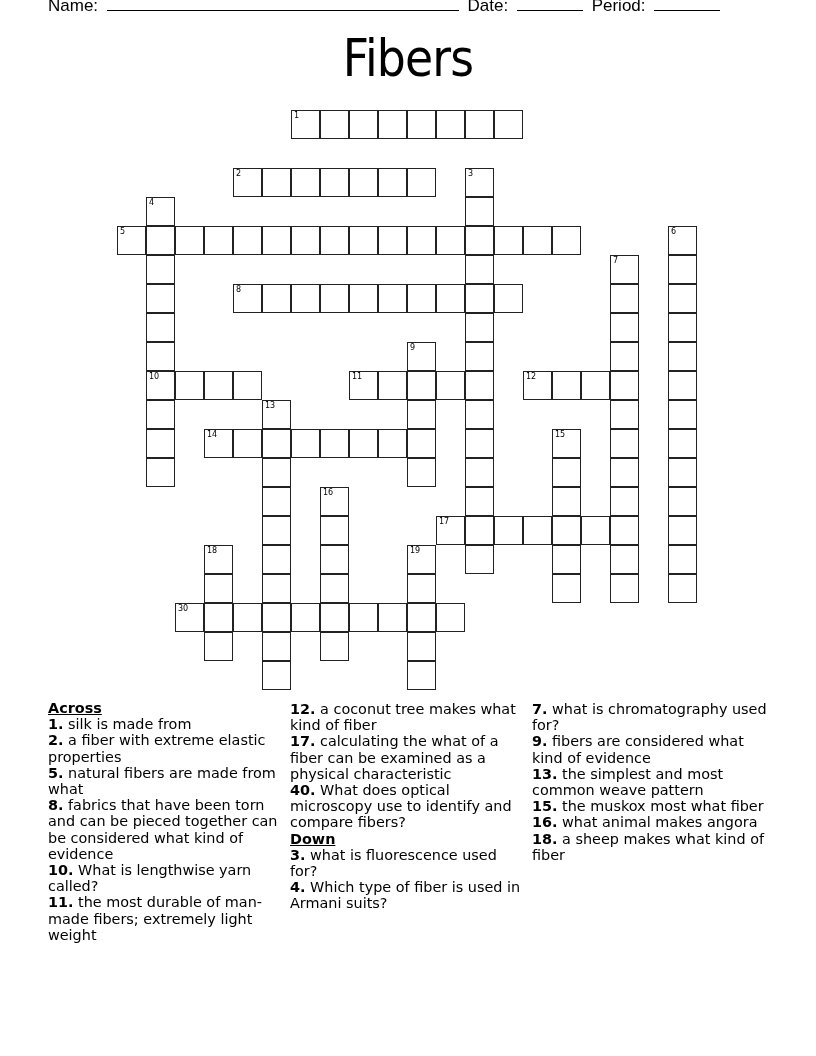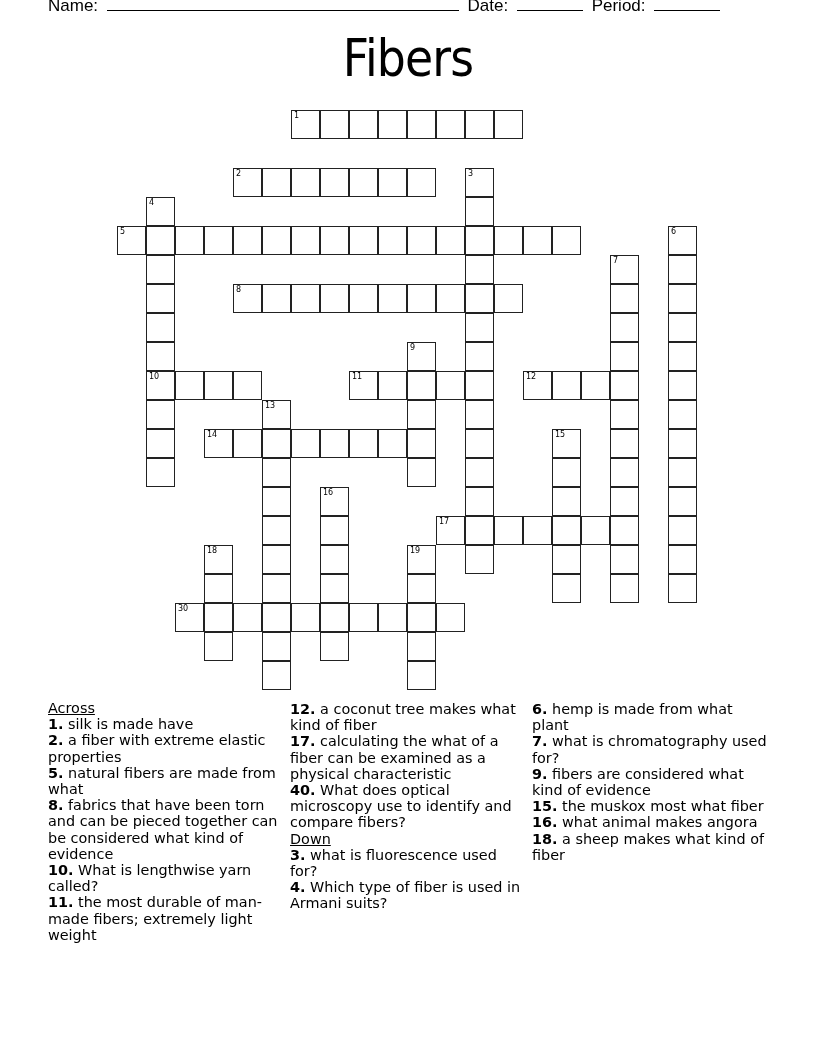--- a/index.html
+++ b/index.html
@@ -8,21 +8,21 @@
   .header span { margin-right:4px; }
   .blank { display:inline-block; border-bottom:1px solid #000; height:14px; vertical-align:baseline; margin-right:16px; }
   .title { position:absolute; top:28px; left:0; width:816px; text-align:center; font-family:"DejaVu Sans", sans-serif; font-size:52px; font-weight:normal; letter-spacing:-1px; transform:scaleX(0.88); }
   .grid { position:absolute; left:0; top:0; }
   .cell { position:absolute; width:29px; height:29px; box-sizing:border-box; border:1.5px solid #222; background:#fff; }
   .num { position:absolute; left:2px; top:0px; font-size:8px; font-family:"DejaVu Sans", sans-serif; line-height:10px; }
   .clues { position:absolute; top:700px; font-size:14.4px; line-height:16.2px; font-family:"DejaVu Sans", sans-serif; }
   .col1 { left:48px; width:235px; }
   .col2 { left:290px; width:235px; }
   .col3 { left:532px; width:235px; }
-  .clue-head { font-weight:normal; text-decoration:underline; display:block; }
+  .clue-head { font-weight:bold; text-decoration:underline; display:block; }
   .clue { display:block; }
   .clue b { font-weight:bold; }
 </style>
 </head>
 <body>
 
 <div class="header">
   <span>Name:</span>
   <span class="blank" style="width:352px;"></span>
   <span>Date:</span>
@@ -219,37 +219,37 @@
     </div>
     <div class="cell" style="left: 233px; top: 603px;"></div>
     <div class="cell" style="left: 291px; top: 603px;"></div>
     <div class="cell" style="left: 349px; top: 603px;"></div>
     <div class="cell" style="left: 378px; top: 603px;"></div>
     <div class="cell" style="left: 436px; top: 603px;"></div>
   </div>
 
 <div class="clues col1">
   <span class="clue-head">Across</span>
-  <span class="clue"><b>1.</b><span> silk is made have</span></span>
+  <span class="clue"><b>1.</b><span> silk is made from</span></span>
   <span class="clue"><b>2.</b><span> a fiber with extreme elastic properties</span></span>
   <span class="clue"><b>5.</b><span> natural fibers are made from what</span></span>
   <span class="clue"><b>8.</b><span> fabrics that have been torn and can be pieced together can be considered what kind of evidence</span></span>
   <span class="clue"><b>10.</b><span> What is lengthwise yarn called?</span></span>
   <span class="clue"><b>11.</b><span> the most durable of man-made fibers; extremely light weight</span></span>
 </div>
 
 <div class="clues col2" style="top:701px;">
   <span class="clue"><b>12.</b><span> a coconut tree makes what kind of fiber</span></span>
   <span class="clue"><b>17.</b><span> calculating the what of a fiber can be examined as a physical characteristic</span></span>
   <span class="clue"><b>40.</b><span> What does optical microscopy use to identify and compare fibers?</span></span>
   <span class="clue-head">Down</span>
   <span class="clue"><b>3.</b><span> what is fluorescence used for?</span></span>
   <span class="clue"><b>4.</b><span> Which type of fiber is used in Armani suits?</span></span>
 </div>
 
 <div class="clues col3" style="top:701px;">
-  <span class="clue"><b>6.</b><span> hemp is made from what plant</span></span>
   <span class="clue"><b>7.</b><span> what is chromatography used for?</span></span>
   <span class="clue"><b>9.</b><span> fibers are considered what kind of evidence</span></span>
+  <span class="clue"><b>13.</b><span> the simplest and most common weave pattern</span></span>
   <span class="clue"><b>15.</b><span> the muskox most what fiber</span></span>
   <span class="clue"><b>16.</b><span> what animal makes angora</span></span>
   <span class="clue"><b>18.</b><span> a sheep makes what kind of fiber</span></span>
 </div>
 
 </body></html>

